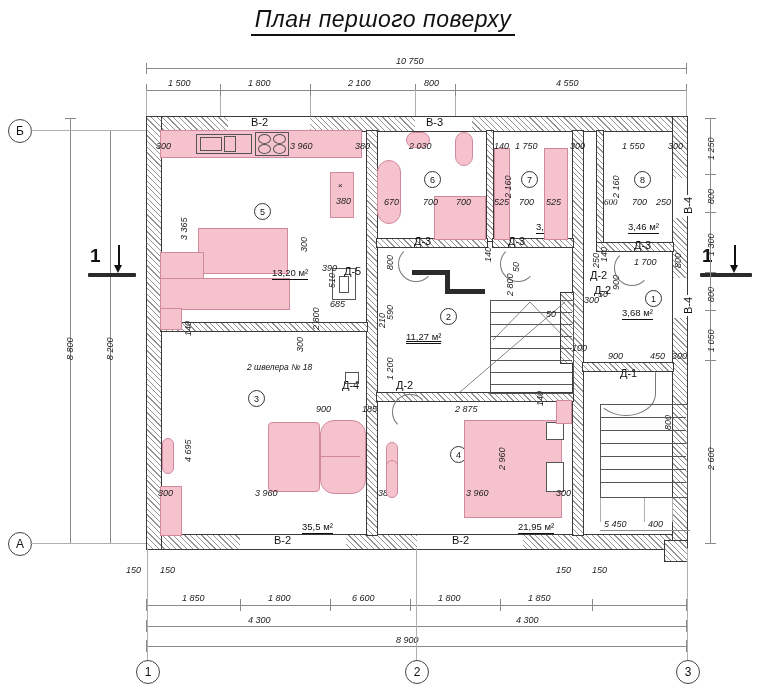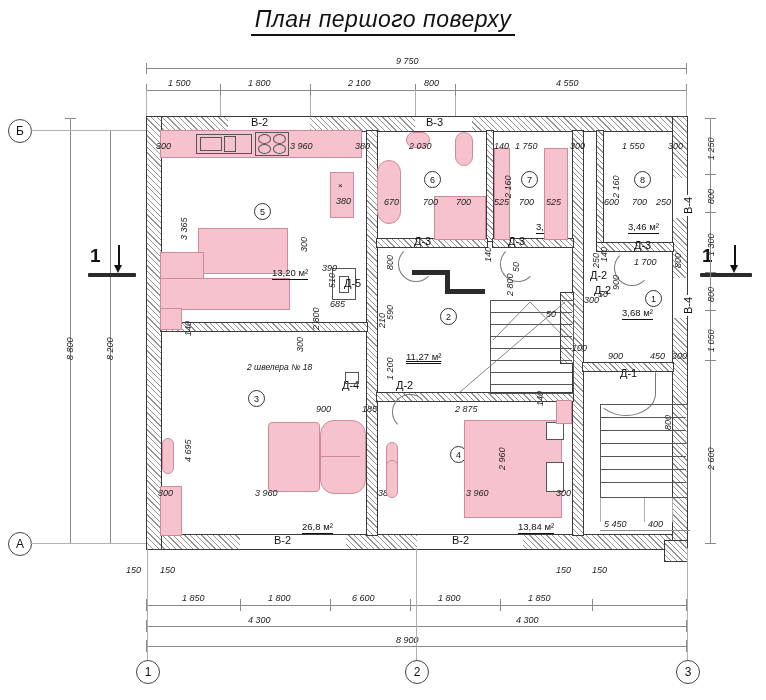--- a/index.html
+++ b/index.html
@@ -68,21 +68,21 @@
 </head>
 <body>
 
 <div class="stage">
 
   <div class="title">
     <span>План першого поверху</span>
   </div>
 
   <div class="hline" style="left:146px;top:68px;width:540px;"></div>
-  <div class="dimtxt" style="left:396px;top:57px;">9 750</div>
+  <div class="dimtxt" style="left:396px;top:57px;">10 750</div>
   <div class="vline" style="left:146px;top:63px;height:11px;"></div>
   <div class="vline" style="left:686px;top:63px;height:11px;"></div>
 
   <div class="hline" style="left:146px;top:90px;width:540px;"></div>
   <div class="vline" style="left:146px;top:84px;height:12px;"></div>
   <div class="vline" style="left:220px;top:84px;height:12px;"></div>
   <div class="vline" style="left:310px;top:84px;height:12px;"></div>
   <div class="vline" style="left:415px;top:84px;height:12px;"></div>
   <div class="vline" style="left:455px;top:84px;height:12px;"></div>
   <div class="vline" style="left:686px;top:84px;height:12px;"></div>
@@ -206,21 +206,21 @@
   <div class="area" style="left:272px;top:268px;">13,20 м²</div>
 
   <div class="dimtxt" style="left:156px;top:142px;">300</div>
   <div class="dimtxt" style="left:290px;top:142px;">3 960</div>
   <div class="dimtxt" style="left:355px;top:142px;">380</div>
   <div class="dimtxt v" style="left:180px;top:240px;">3 365</div>
   <div class="dimtxt v" style="left:184px;top:336px;">140</div>
   <div class="dimtxt v" style="left:300px;top:252px;">300</div>
 
   <div class="rnum" style="left:248px;top:390px;">3</div>
-  <div class="area" style="left:302px;top:522px;">26,8 м²</div>
+  <div class="area" style="left:302px;top:522px;">35,5 м²</div>
   <div class="pk soft" style="left:268px;top:422px;width:50px;height:68px;"></div>
   <div class="pk r" style="left:320px;top:420px;width:44px;height:72px;"></div>
   <div class="hline" style="left:320px;top:456px;width:40px;border-top-color:#cf8b9c;"></div>
   <div class="pk r" style="left:162px;top:438px;width:10px;height:34px;"></div>
   <div class="pk" style="left:160px;top:486px;width:20px;height:48px;"></div>
   <div class="pk r" style="left:386px;top:442px;width:10px;height:40px;"></div>
 
   <div class="dimtxt v" style="left:184px;top:462px;">4 695</div>
   <div class="dimtxt" style="left:255px;top:489px;">3 960</div>
   <div class="dimtxt" style="left:158px;top:489px;">300</div>
@@ -256,31 +256,31 @@
   <div class="lbl b" style="left:508px;top:236px;">Д-3</div>
   <div class="swing" style="left:500px;top:246px;width:34px;height:34px;border-color:#777;border-top-color:transparent;border-right-color:transparent;"></div>
   <div class="dimtxt v" style="left:484px;top:262px;">140</div>
   <div class="dimtxt v" style="left:512px;top:272px;">50</div>
 
   <div class="rnum" style="left:634px;top:171px;">8</div>
   <div class="area" style="left:628px;top:222px;">3,46 м²</div>
   <div class="dimtxt" style="left:622px;top:142px;">1 550</div>
   <div class="dimtxt" style="left:668px;top:142px;">300</div>
   <div class="dimtxt v" style="left:612px;top:198px;">2 160</div>
-  <div class="dimtxt" style="left:604px;top:198px;">600</div>
+  <div class="dimtxt" style="left:604px;top:198px;font-family:Liberation Serif, serif;">600</div>
   <div class="dimtxt" style="left:632px;top:198px;">700</div>
   <div class="dimtxt" style="left:656px;top:198px;">250</div>
   <div class="lbl b" style="left:634px;top:240px;">Д-3</div>
   <div class="swing" style="left:614px;top:250px;width:34px;height:34px;border-color:#777;border-top-color:transparent;border-right-color:transparent;"></div>
   <div class="dimtxt v" style="left:600px;top:262px;">140</div>
   <div class="dimtxt v" style="left:592px;top:268px;">250</div>
   <div class="dimtxt" style="left:634px;top:258px;">1 700</div>
 
   <div class="rnum" style="left:440px;top:308px;">2</div>
-  <div class="area" style="left:406px;top:352px;text-decoration:underline;">11,27 м²</div>
+  <div class="area" style="left:406px;top:332px;text-decoration:underline;">11,27 м²</div>
   <div class="blk" style="left:412px;top:270px;width:38px;height:5px;"></div>
   <div class="blk" style="left:445px;top:270px;width:5px;height:24px;"></div>
   <div class="blk" style="left:445px;top:289px;width:40px;height:5px;"></div>
 
   <div class="dimtxt v" style="left:386px;top:270px;">800</div>
   <div class="dimtxt v" style="left:386px;top:320px;">590</div>
   <div class="dimtxt v" style="left:378px;top:328px;">210</div>
   <div class="dimtxt v" style="left:386px;top:380px;">1 200</div>
   <div class="dimtxt" style="left:455px;top:405px;">2 875</div>
   <div class="dimtxt v" style="left:536px;top:406px;">140</div>
@@ -303,30 +303,30 @@
     <line x1="75" y1="6" x2="38" y2="44" stroke="#666" stroke-width="0.8"></line>
   </svg>
   <div class="dimtxt v" style="left:506px;top:296px;">2 800</div>
   <div class="dimtxt" style="left:546px;top:310px;">50</div>
   <div class="dimtxt" style="left:572px;top:344px;">100</div>
   <div class="dimtxt" style="left:584px;top:296px;">300</div>
   <div class="lbl b v" style="left:594px;top:285px;">Д-2</div>
 
   <div class="thin-out" style="left:332px;top:268px;width:22px;height:30px;"></div>
   <div class="thin-out" style="left:339px;top:276px;width:8px;height:15px;"></div>
-  <div class="lbl b v" style="left:344px;top:278px;">Д-5</div>
+  <div class="lbl b v" style="left:344px;top:266px;">Д-5</div>
   <div class="lbl b v" style="left:342px;top:380px;">Д-4</div>
   <div class="thin-out" style="left:345px;top:372px;width:12px;height:10px;"></div>
   <div class="dimtxt v" style="left:312px;top:330px;">2 800</div>
   <div class="dimtxt" style="left:322px;top:264px;">390</div>
   <div class="dimtxt v" style="left:328px;top:288px;">510</div>
   <div class="dimtxt" style="left:330px;top:300px;">685</div>
 
   <div class="rnum" style="left:450px;top:446px;">4</div>
-  <div class="area" style="left:518px;top:522px;">13,84 м²</div>
+  <div class="area" style="left:518px;top:522px;">21,95 м²</div>
   <div class="pk" style="left:464px;top:420px;width:96px;height:96px;"></div>
   <div class="thin-out" style="left:546px;top:422px;width:16px;height:16px;background:#fff;"></div>
   <div class="thin-out" style="left:546px;top:462px;width:16px;height:28px;background:#fff;"></div>
   <div class="pk" style="left:556px;top:400px;width:14px;height:22px;"></div>
   <div class="dimtxt" style="left:466px;top:489px;">3 960</div>
   <div class="dimtxt v" style="left:498px;top:470px;">2 960</div>
   <div class="dimtxt" style="left:556px;top:489px;">300</div>
   <div class="pk r" style="left:386px;top:460px;width:10px;height:36px;"></div>
   <div class="lbl b" style="left:396px;top:380px;font-size:0px;"></div>
 

